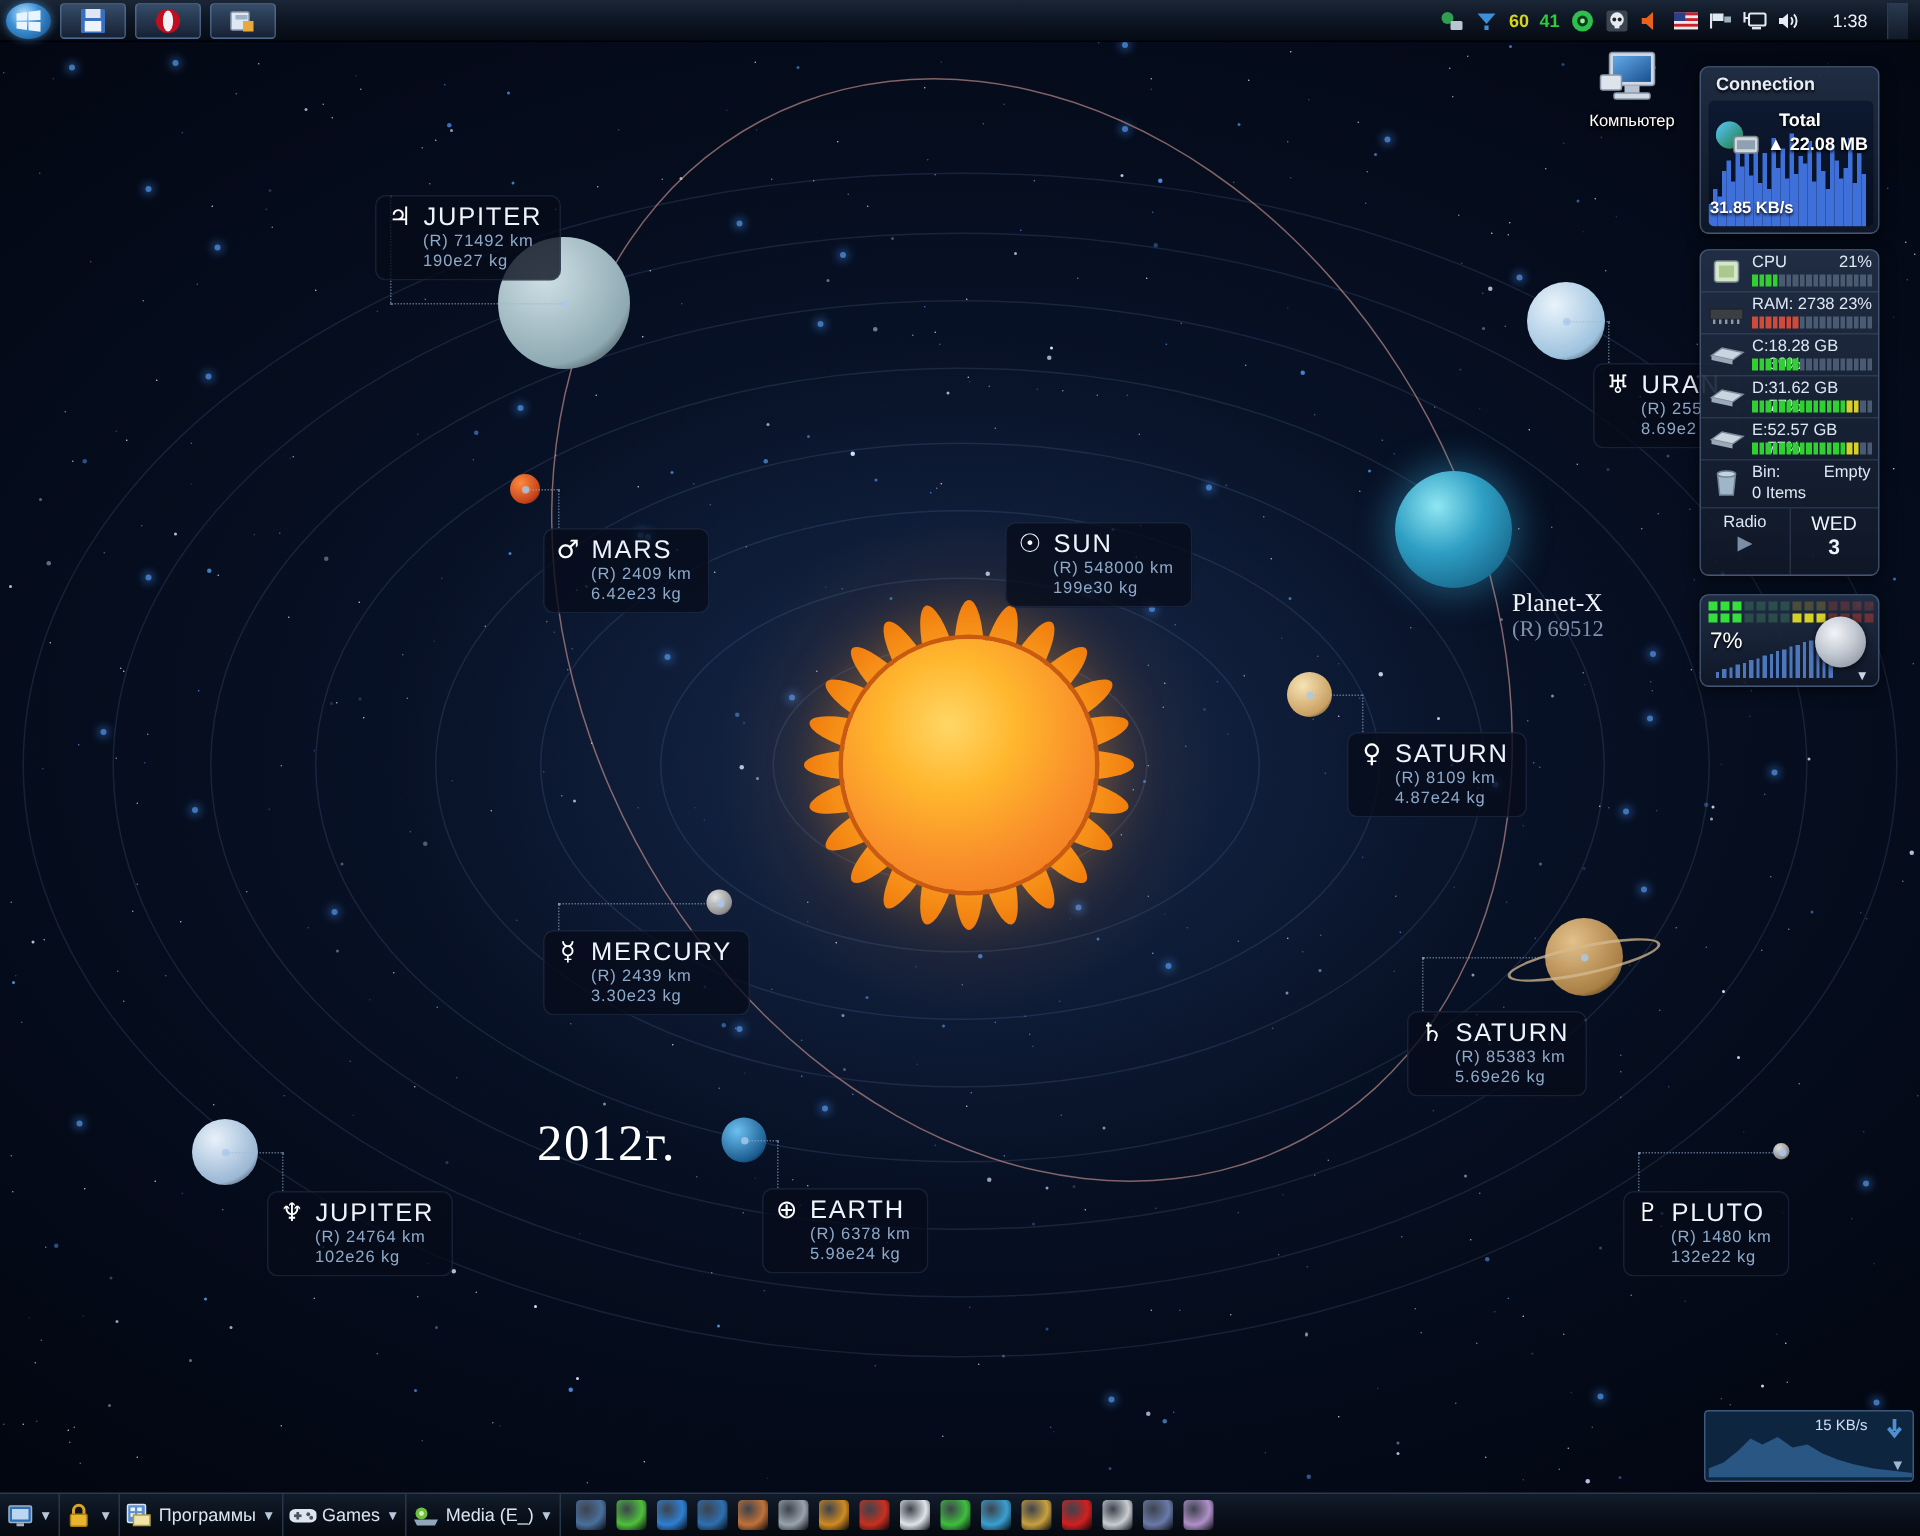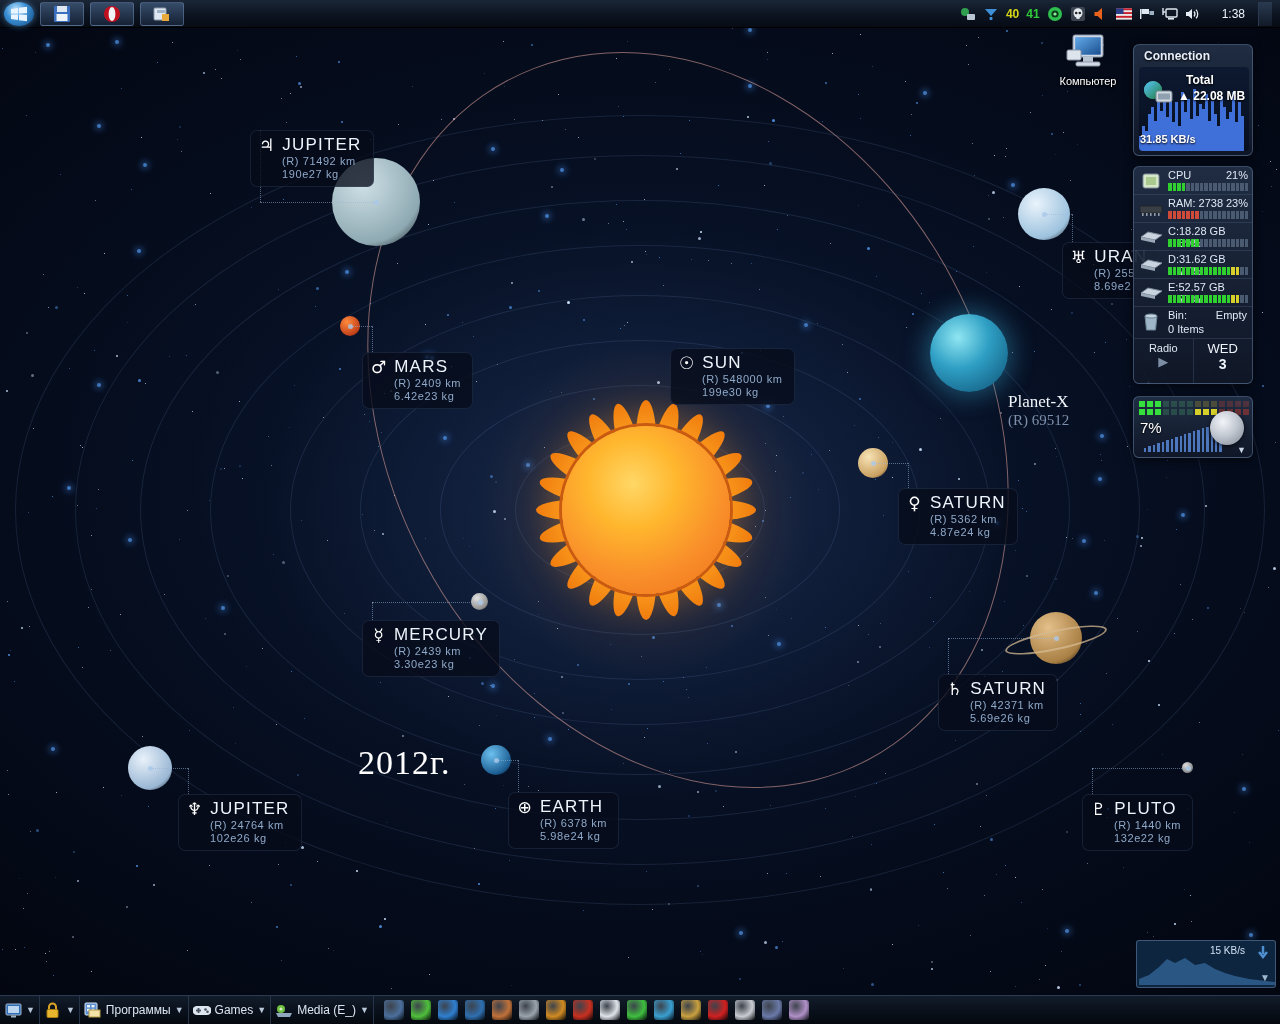--- a/index.html
+++ b/index.html
@@ -1028,21 +1028,21 @@
           <div class="ln">8.69e2</div>
         </div>
         <div class="leaderv" style="left:908px;top:463px;height:25px;"></div>
         <div class="leader" style="left:873px;top:463px;width:35px;"></div>
         <div class="nub" style="left:871px;top:461px;"></div>
         <div class="info" style="left:898px;top:488px;">
           <div class="row1">
             <span class="sym">♀</span>
             <span class="nm">SATURN</span>
           </div>
-          <div class="ln">(R) 5362 km</div>
+          <div class="ln">(R) 8109 km</div>
           <div class="ln">4.87e24 kg</div>
         </div>
         <div class="leaderv" style="left:372px;top:601.5px;height:18.5px;"></div>
         <div class="leader" style="left:372px;top:601.5px;width:107.5px;"></div>
         <div class="nub" style="left:477.5px;top:599.5px;"></div>
         <div class="info" style="left:362px;top:620px;">
           <div class="row1">
             <span class="sym">☿</span>
             <span class="nm">MERCURY</span>
           </div>
@@ -1050,21 +1050,21 @@
           <div class="ln">3.30e23 kg</div>
         </div>
         <div class="leaderv" style="left:948px;top:638px;height:36px;"></div>
         <div class="leader" style="left:948px;top:638px;width:108px;"></div>
         <div class="nub" style="left:1054px;top:636px;"></div>
         <div class="info" style="left:938px;top:674px;">
           <div class="row1">
             <span class="sym">♄</span>
             <span class="nm">SATURN</span>
           </div>
-          <div class="ln">(R) 42371 km</div>
+          <div class="ln">(R) 85383 km</div>
           <div class="ln">5.69e26 kg</div>
         </div>
         <div class="leaderv" style="left:188px;top:768px;height:26px;"></div>
         <div class="leader" style="left:150px;top:768px;width:38px;"></div>
         <div class="nub" style="left:148px;top:766px;"></div>
         <div class="info" style="left:178px;top:794px;">
           <div class="row1">
             <span class="sym">♆</span>
             <span class="nm">JUPITER</span>
           </div>
@@ -1083,21 +1083,21 @@
           <div class="ln">5.98e24 kg</div>
         </div>
         <div class="leaderv" style="left:1092px;top:767.5px;height:26.5px;"></div>
         <div class="leader" style="left:1092px;top:767.5px;width:95.5px;"></div>
         <div class="nub" style="left:1185.5px;top:765.5px;"></div>
         <div class="info" style="left:1082px;top:794px;">
           <div class="row1">
             <span class="sym">♇</span>
             <span class="nm">PLUTO</span>
           </div>
-          <div class="ln">(R) 1440 km</div>
+          <div class="ln">(R) 1480 km</div>
           <div class="ln">132e22 kg</div>
         </div>
       </div>
 
     <div id="year-text">2012г.</div>
 
     <div id="desk-icon">
       <div class="ic">
         <svg width="46" height="40" viewBox="0 0 46 40">
           <rect x="8" y="3" width="30" height="22" rx="2" fill="#cfd8e4" stroke="#8b98aa"></rect>
@@ -1482,21 +1482,21 @@
           <circle cx="5" cy="6" r="4" fill="#2f9f4f"></circle>
           <rect x="7" y="8" width="8" height="6" rx="1" fill="#b8c6d4"></rect>
         </svg>
       </div>
       <div class="trayicon">
         <svg width="14" height="16" viewBox="0 0 14 16">
           <path d="M1 3 L13 3 L7 10 Z" fill="#3f8fd8"></path>
           <rect x="5.6" y="11" width="2.8" height="3" fill="#3f8fd8"></rect>
         </svg>
       </div>
-      <div class="num-y">40</div>
+      <div class="num-y">60</div>
       <div class="num-g">41</div>
       <div class="trayicon">
         <svg width="16" height="16" viewBox="0 0 16 16">
           <circle cx="8" cy="8" r="7" fill="#2fbf4f"></circle>
             <circle cx="8" cy="8" r="3.6" fill="#0b3d18"></circle>
           <circle cx="8" cy="8" r="1.6" fill="#8ff0a0"></circle>
         </svg>
       </div>
       <div class="trayicon">
         <svg width="16" height="16" viewBox="0 0 16 16">

